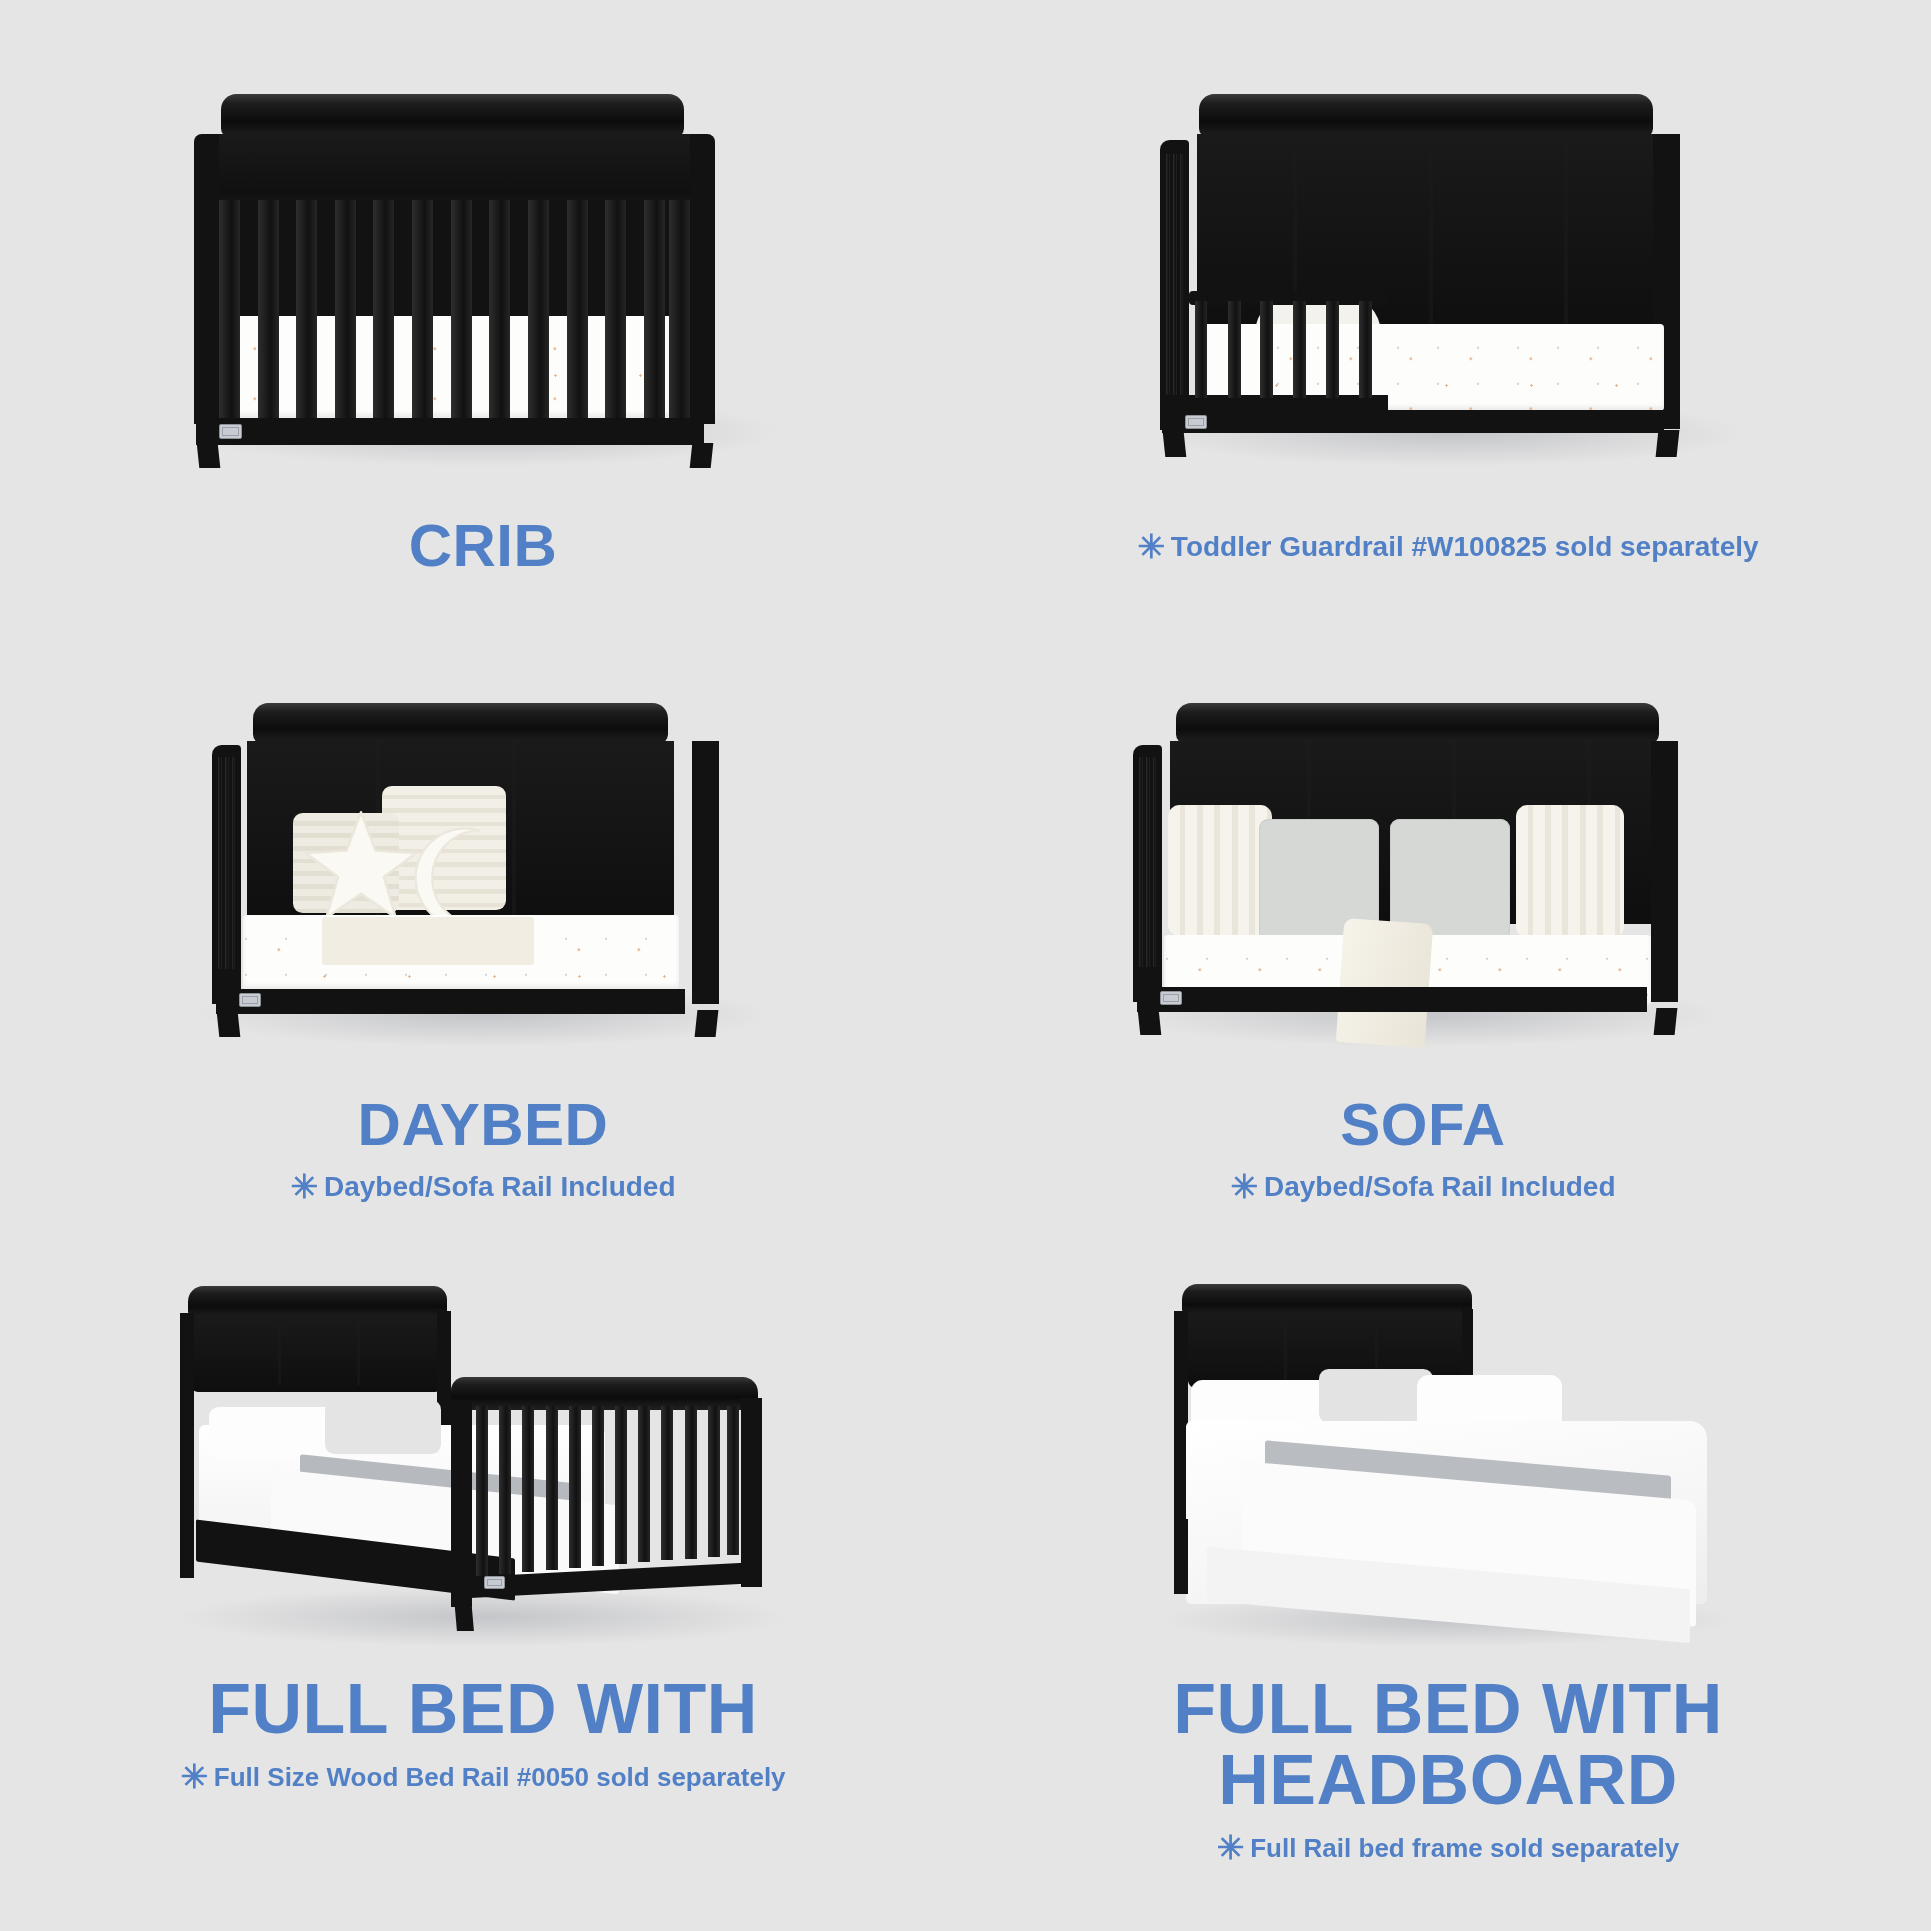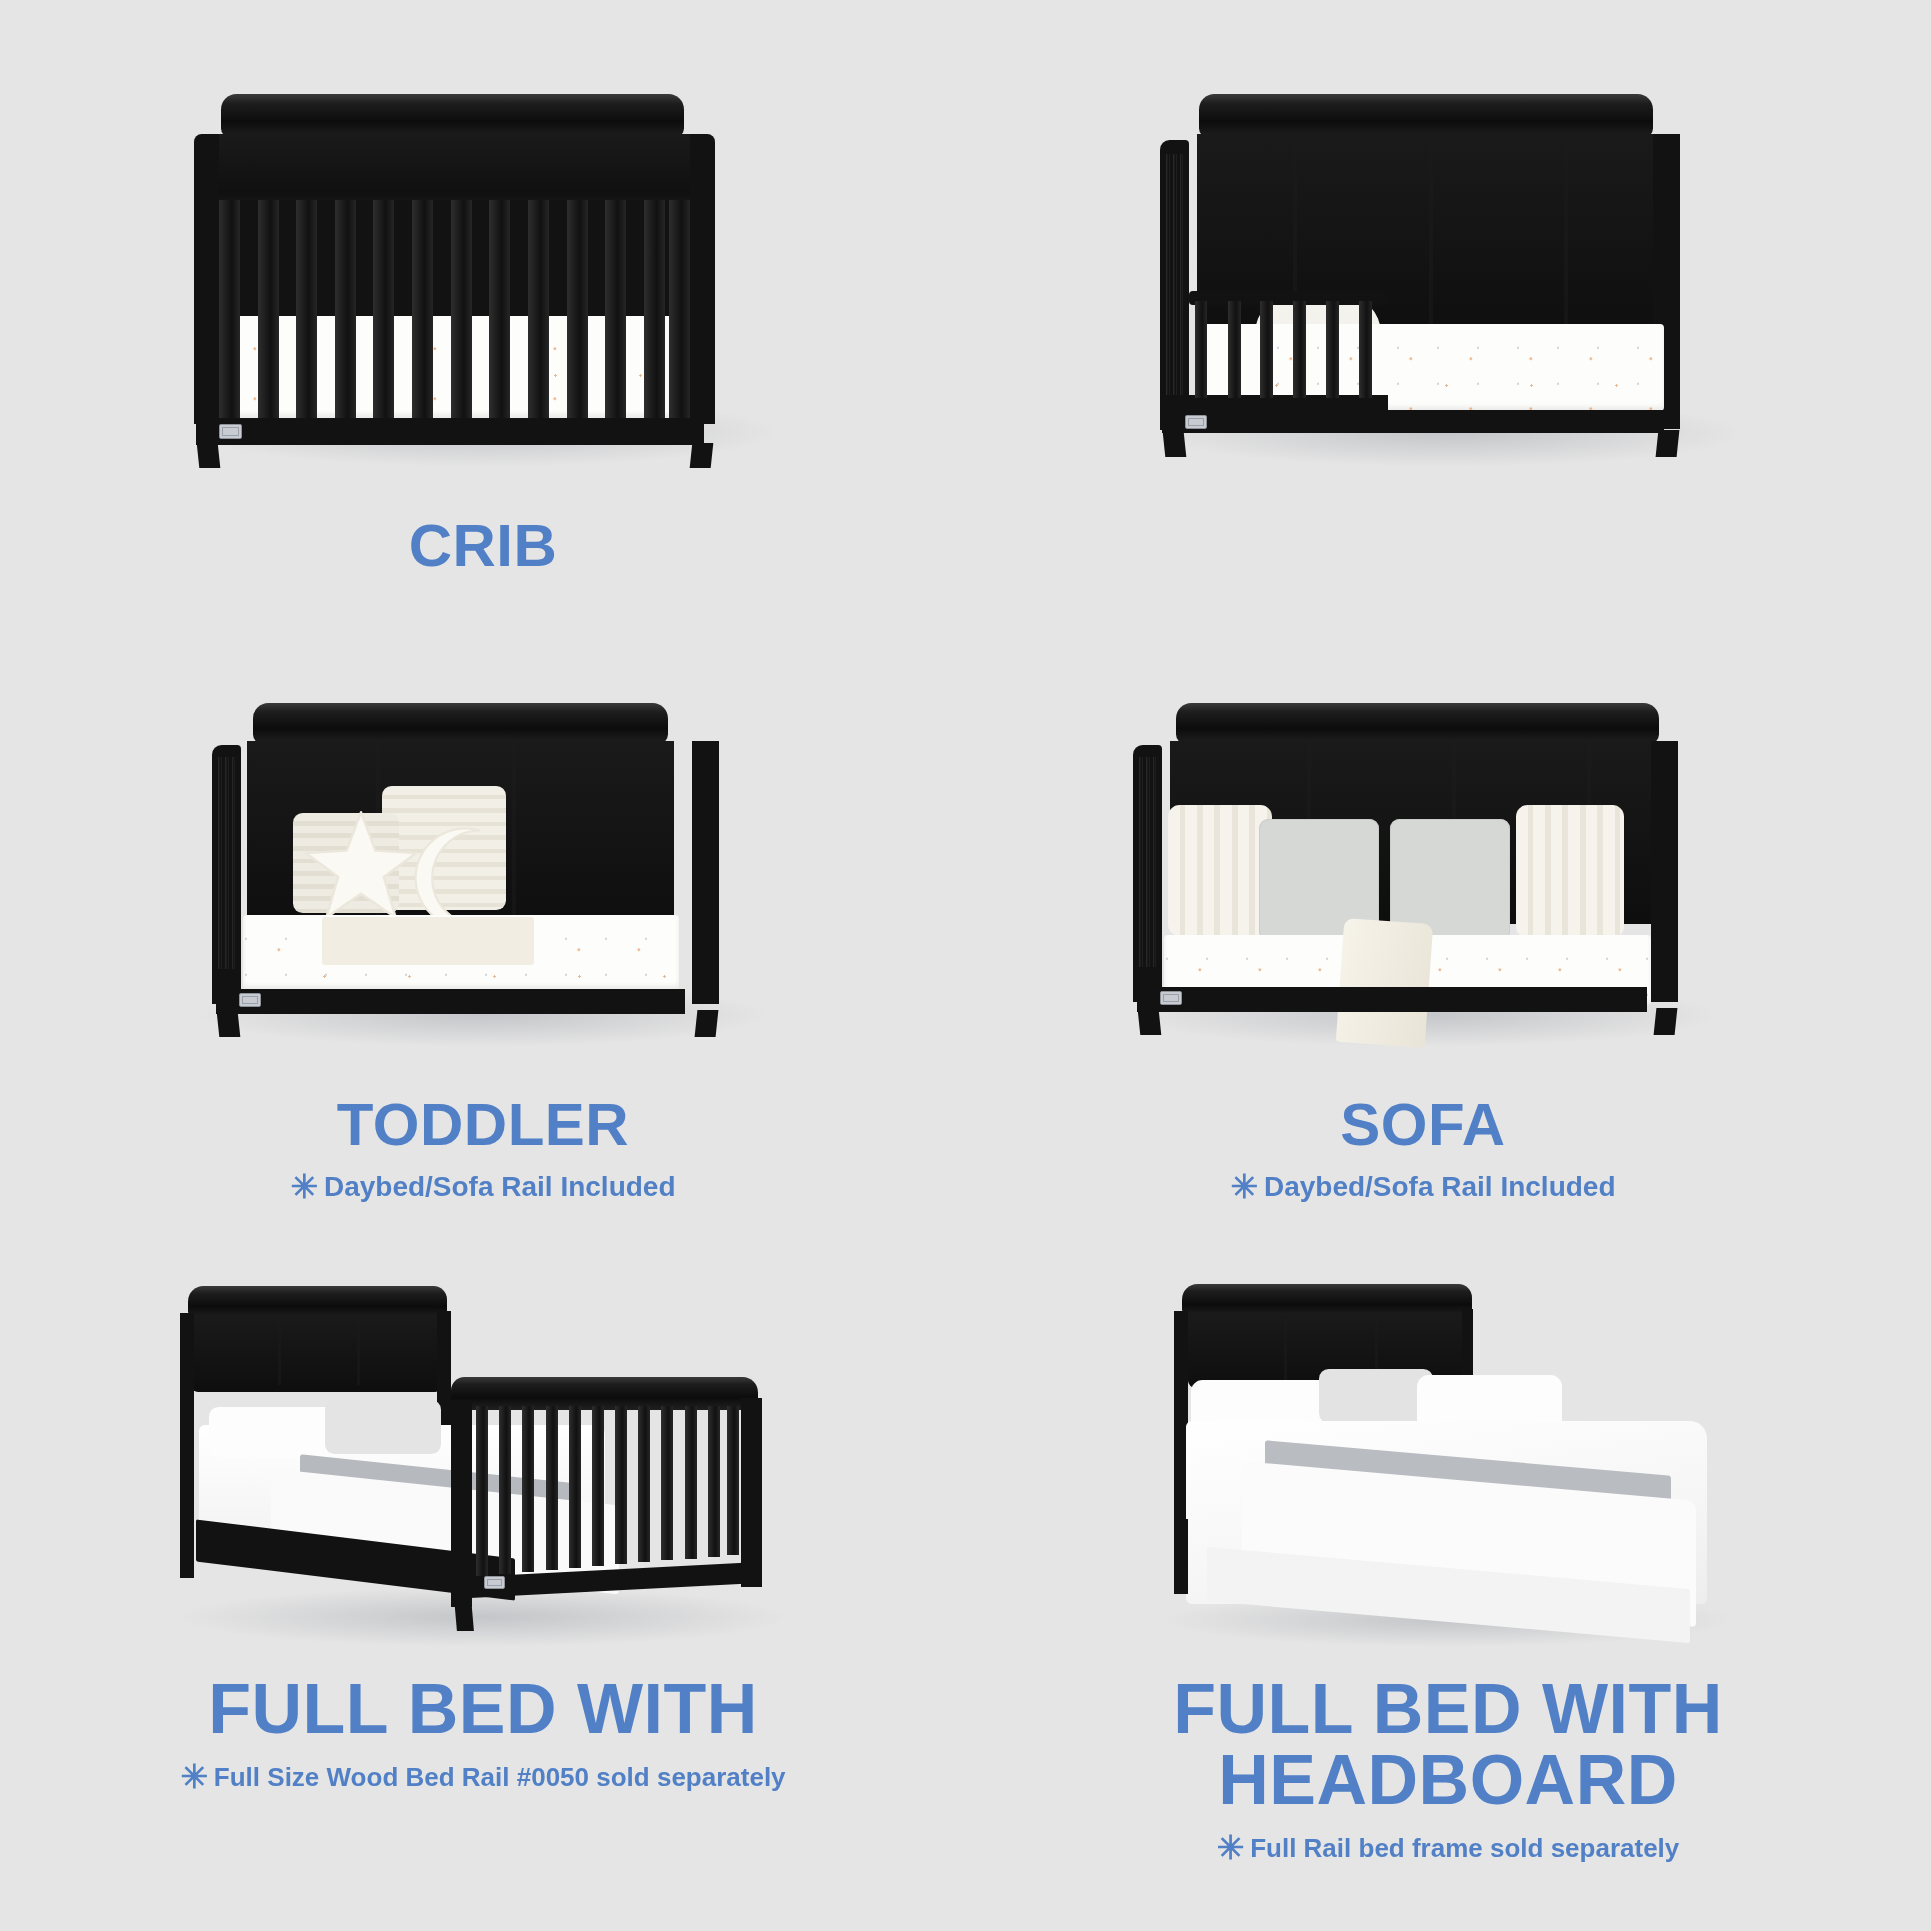--- a/index.html
+++ b/index.html
@@ -187,20 +187,23 @@
           <div class="slat" style="left:170px; top:9.7px; width:12.6px; height:97px;"></div>
         </div>
 
         <div class="blk" style="left:23px; top:324px; width:502px; height:23px;"></div>
         <div class="badge" style="left:46px; top:329px; width:22px; height:13.5px;"></div>
         <div class="blk" style="left:25px; top:346px; width:21px; height:25px; transform:skewX(6deg);"></div>
         <div class="blk" style="right:21px; top:344px; width:21px; height:27px; transform:skewX(-6deg);"></div>
       </div>
     </div>
     <div class="caption" style="margin-top:42px;">
+      <div class="note">
+        <span class="ast">✳</span><span>Toddler Guardrail #W100825 sold separately</span>
+      </div>
     </div>
   </div>
 
   <div class="cell" style="left:58px; top:676px; width:850px; height:579px;">
     <div class="stage" style="height:377px;">
       <div class="shadow" style="width:579px;height:64px;bottom:5.8px;"></div>
 
       <div style="position:absolute; left:135px; bottom:7.7px; width:541px; height:348px;">
         <div class="roll" style="left:60px; top:5.8px; width:415px; height:41px;"></div>
         <div class="panel" style="left:54px; top:44px; width:427px; height:193px;"></div>
@@ -234,21 +237,21 @@
 
         <div style="position:absolute; left:129px; top:220px; width:212px; height:48px; background:#f1ede2; border-radius:2.9px;"></div>
 
         <div class="blk" style="left:23px; top:292px; width:469px; height:25px;"></div>
         <div class="badge" style="left:46px; top:296px; width:22px; height:13.5px;"></div>
         <div class="blk" style="left:25px; top:315px; width:21px; height:25px; transform:skewX(6deg);"></div>
         <div class="blk" style="right:17.4px; top:313px; width:21px; height:27px; transform:skewX(-6deg);"></div>
       </div>
     </div>
     <div class="caption" style="margin-top:41px;">
-      <div class="title t-lg">TODDLER</div>
+      <div class="title t-lg">DAYBED</div>
       <div class="note">
         <span class="ast">✳</span><span>Daybed/Sofa Rail Included</span>
       </div>
     </div>
   </div>
 
   <div class="cell" style="left:998px; top:676px; width:850px; height:579px;">
     <div class="stage" style="height:377px;">
       <div class="shadow" style="width:599px;height:64px;bottom:5.8px;"></div>
 

